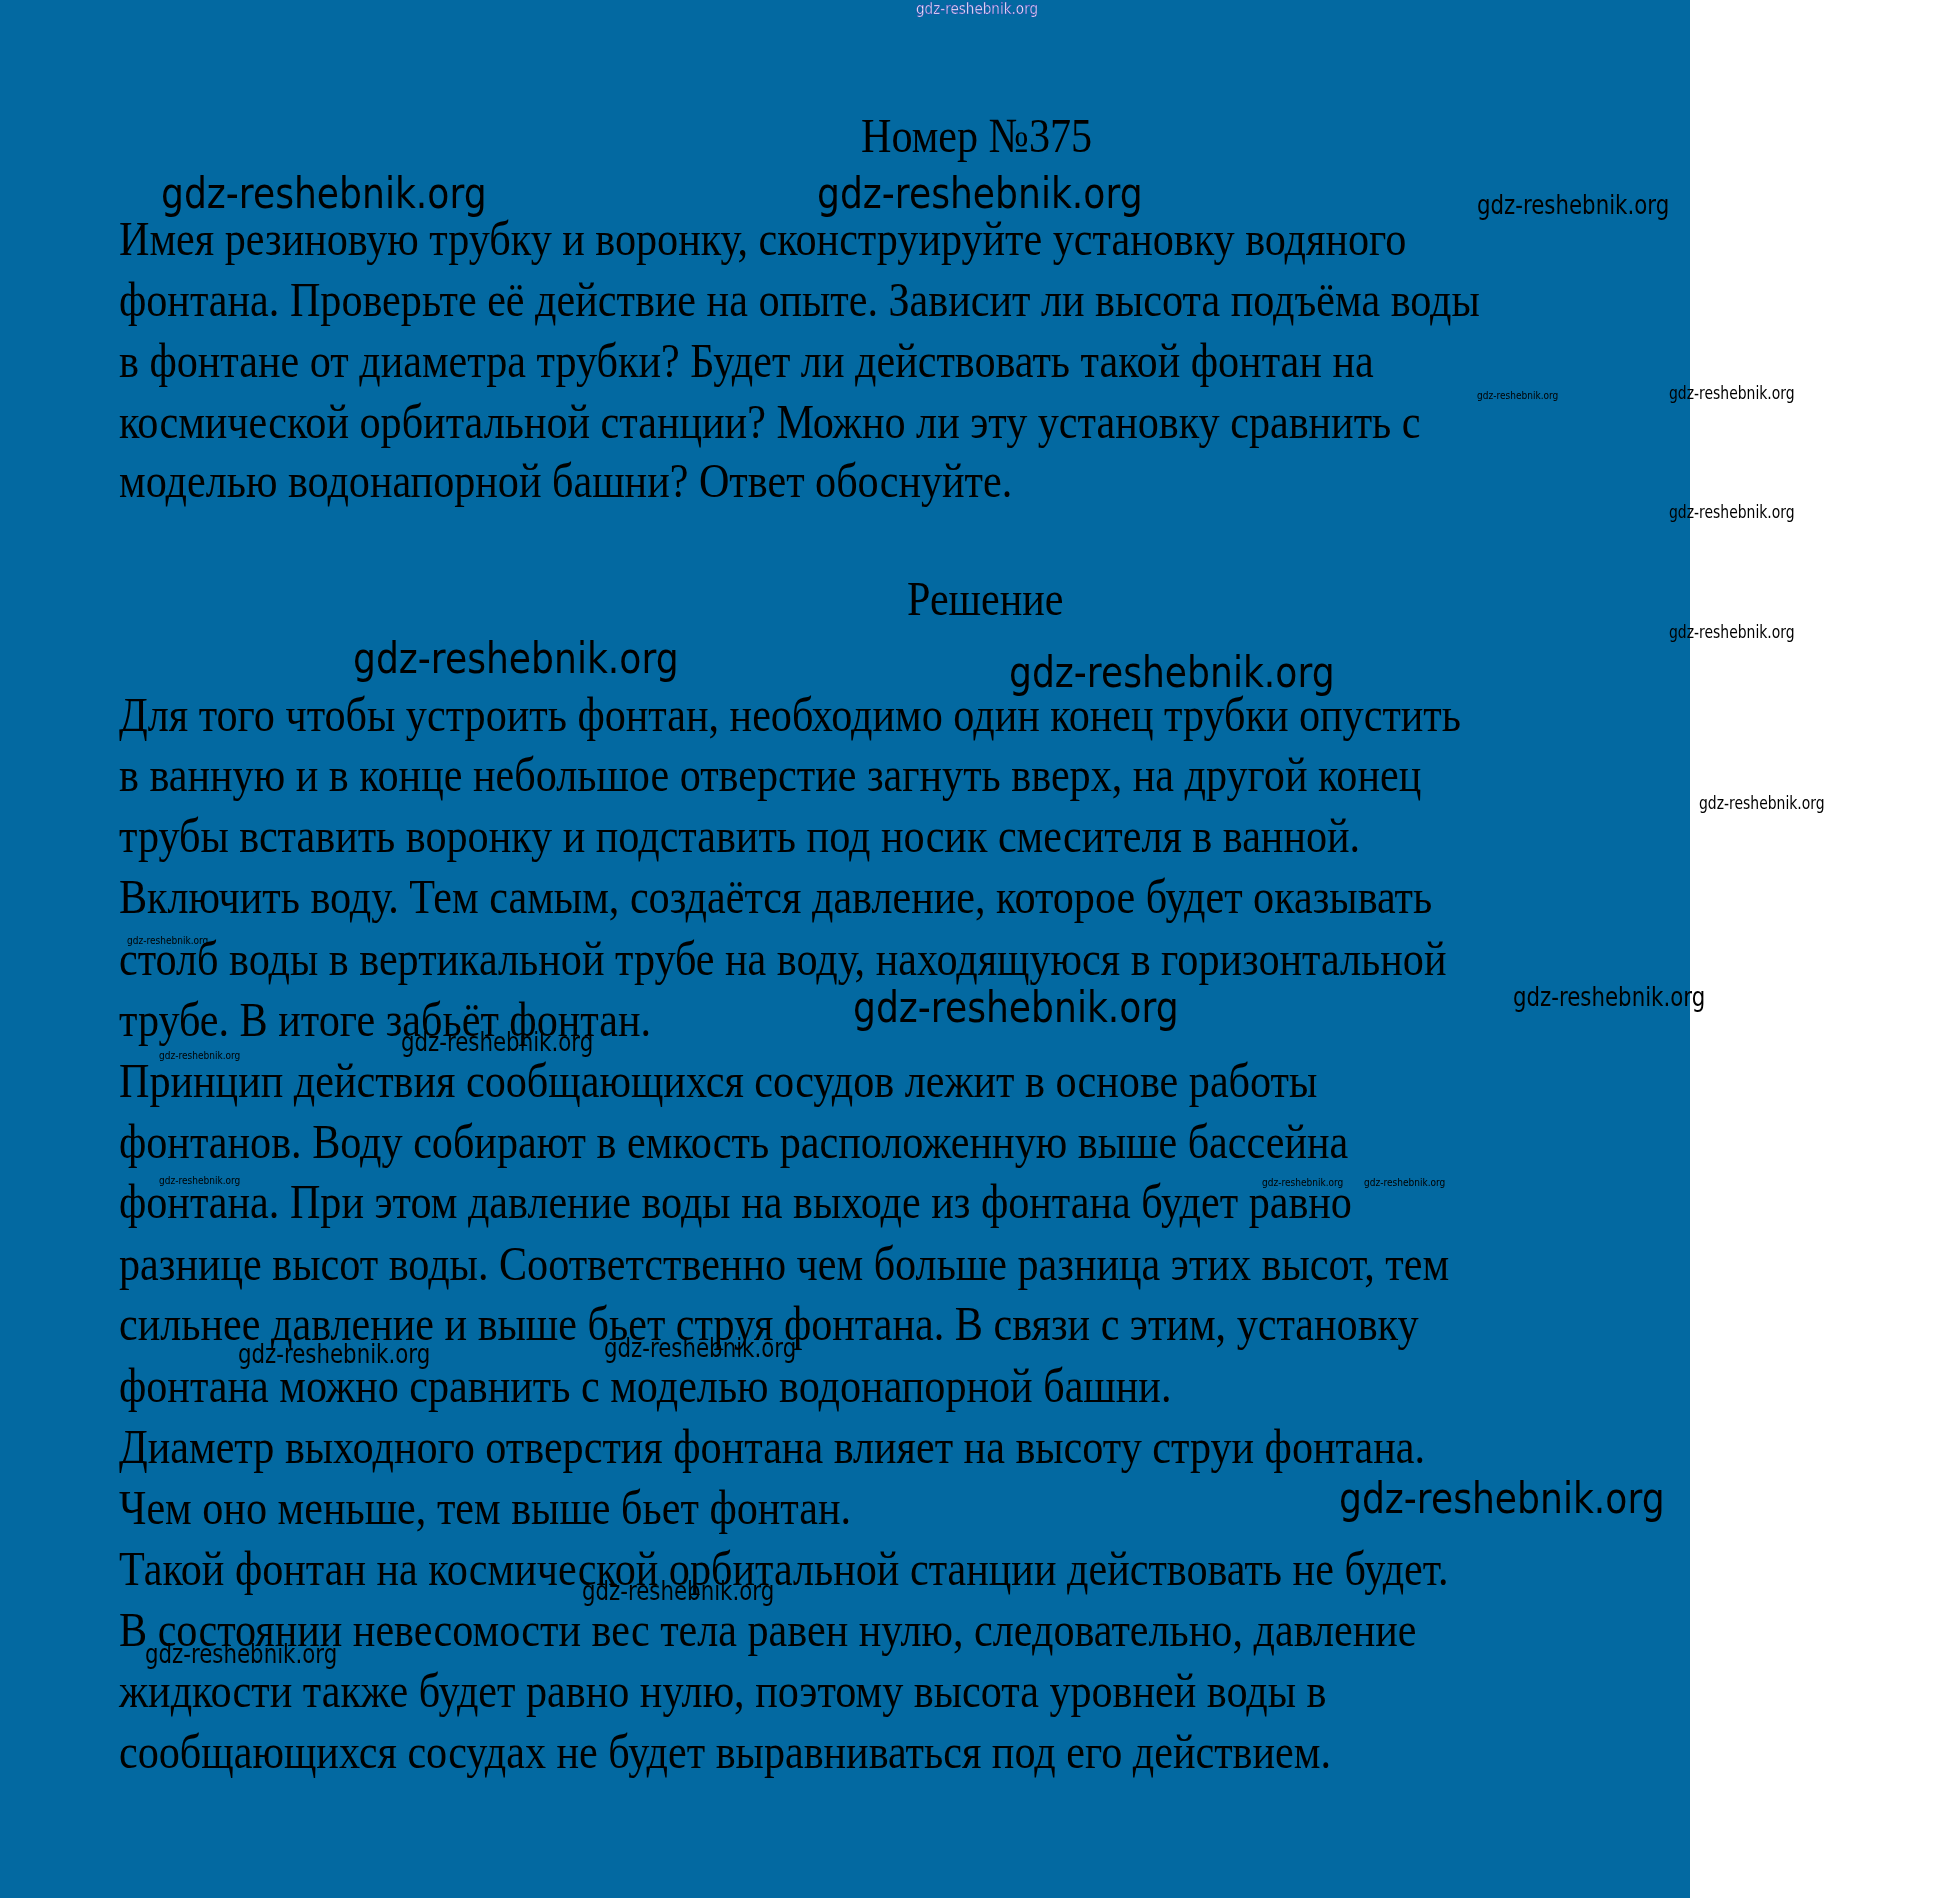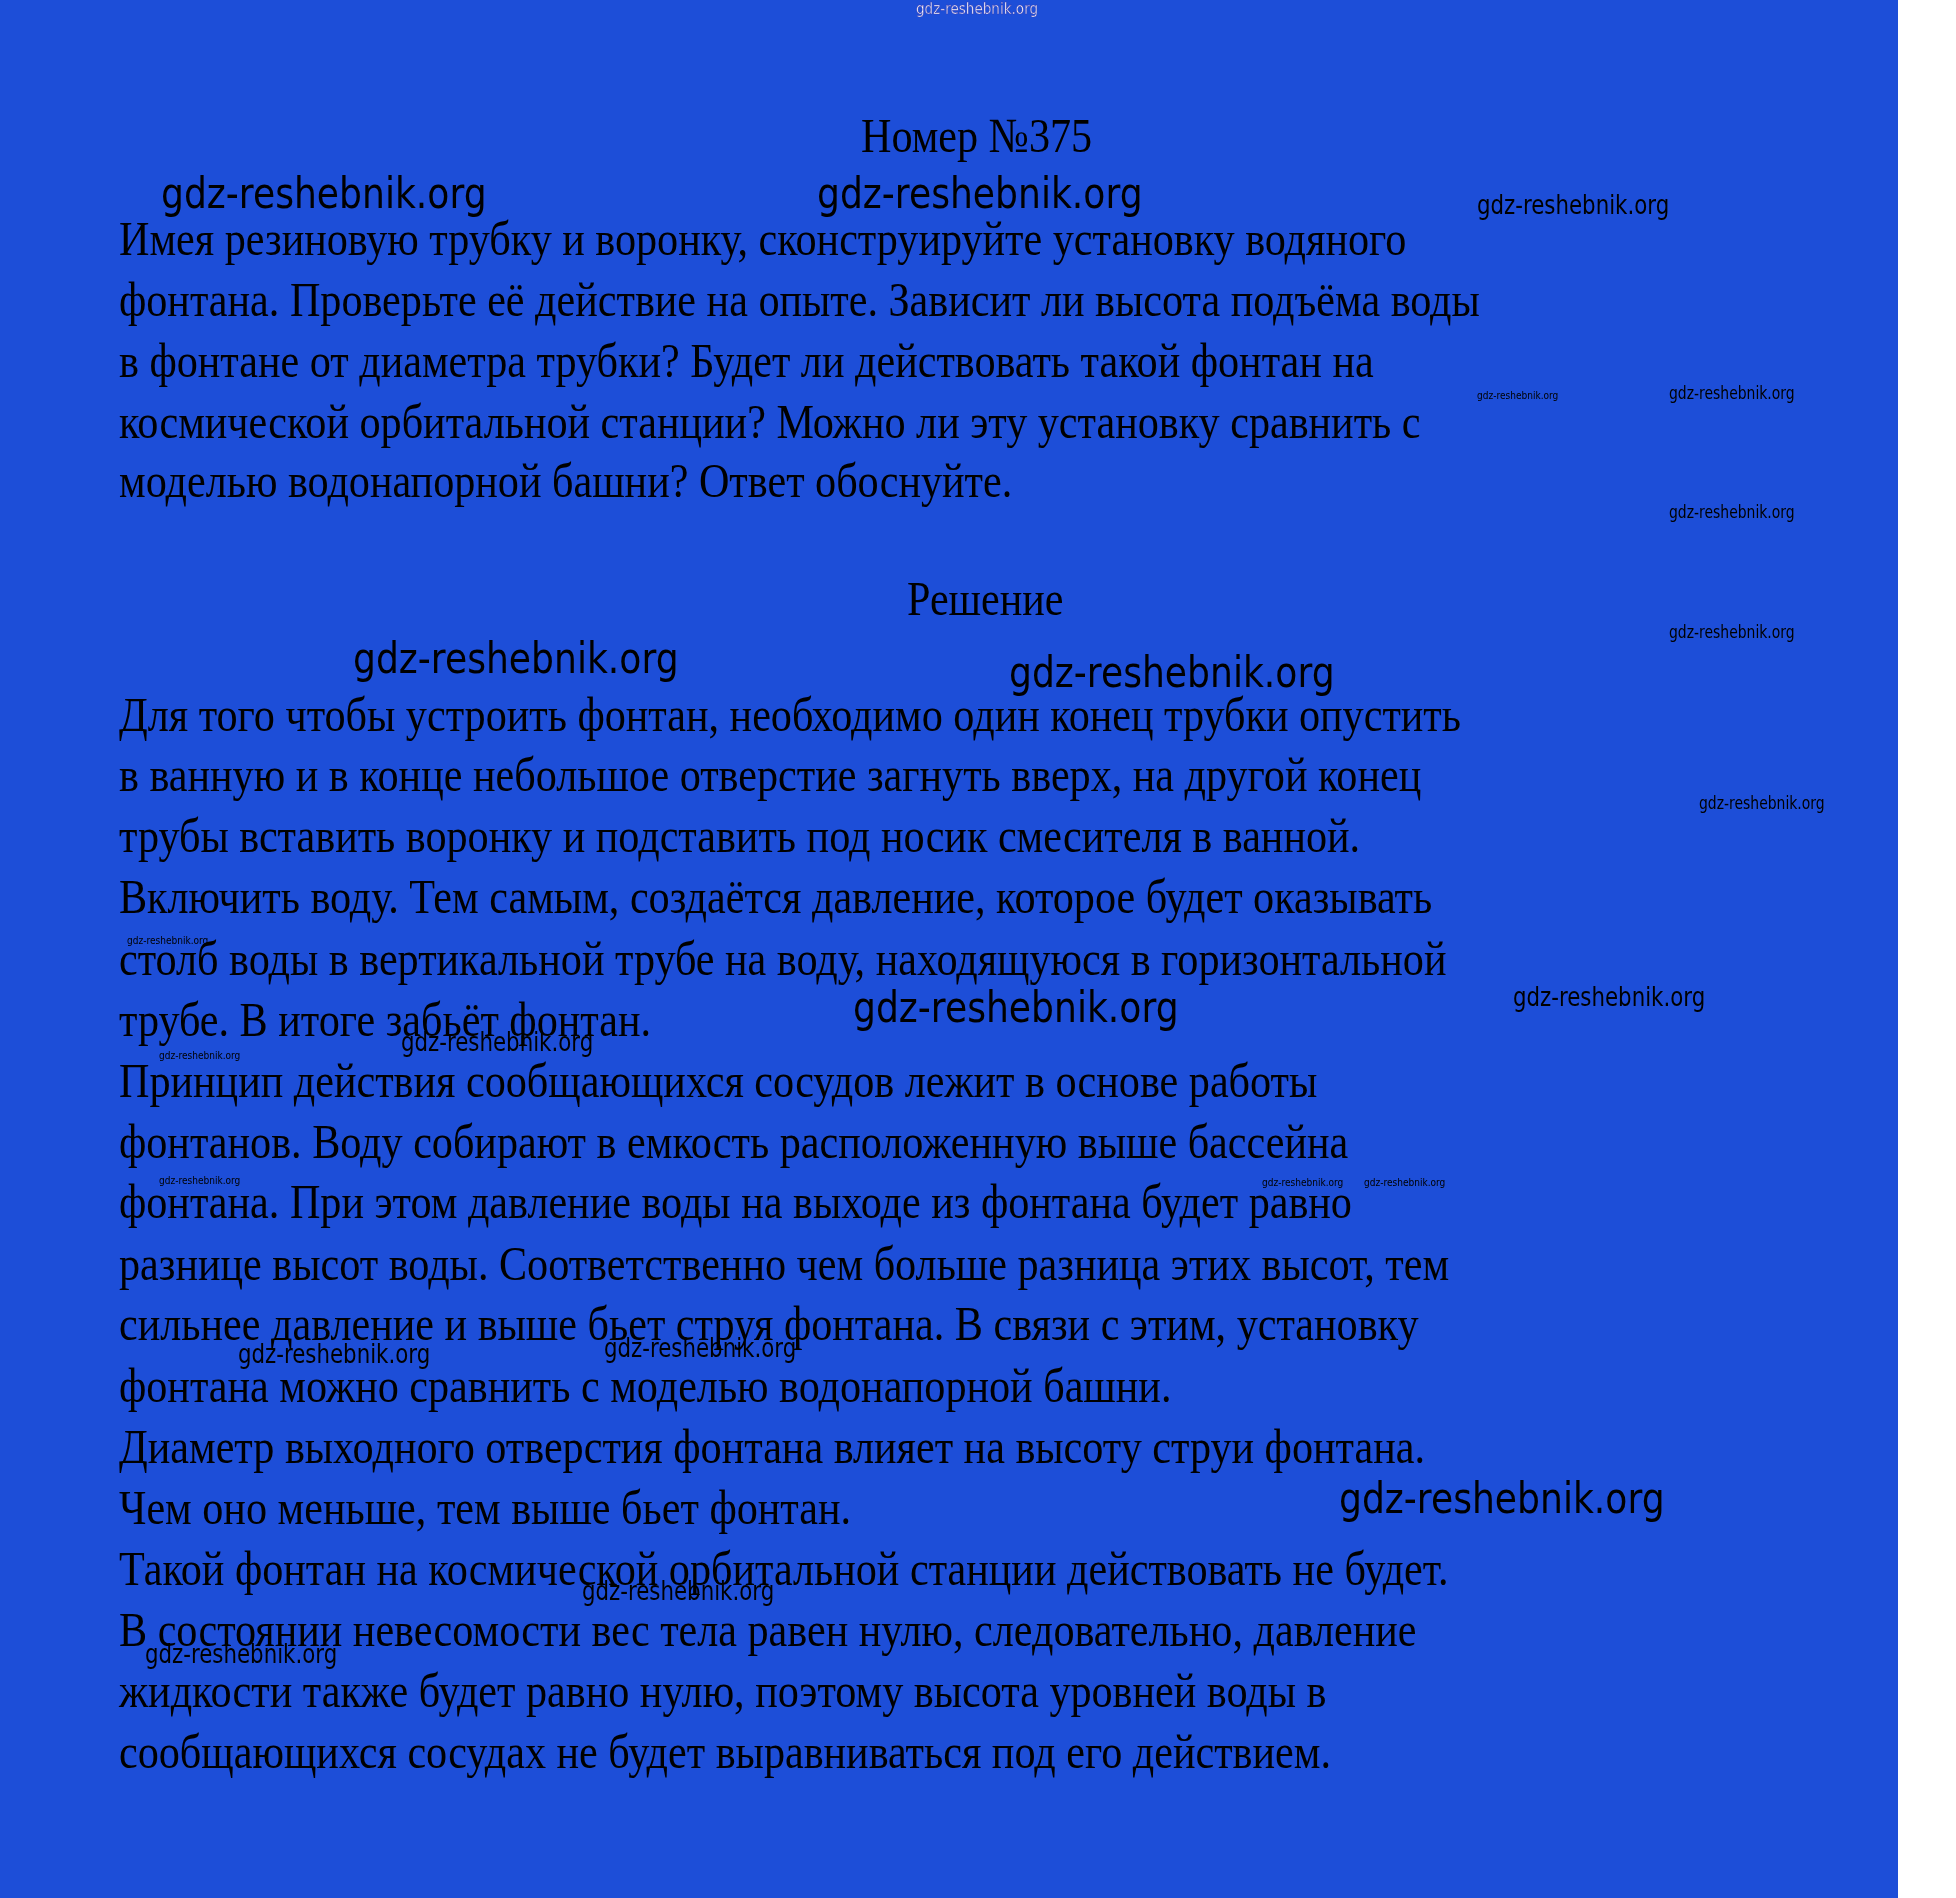--- a/index.html
+++ b/index.html
@@ -1,17 +1,17 @@
 <!DOCTYPE html>
 <html style="font-size:14.5px"><head>
 <meta charset="utf-8">
 <style>
   html, body { margin: 0; padding: 0; background: #ffffff; }
   body { width: 1957px; height: 1899px; position: relative; overflow: hidden; }
-  .page { position: absolute; left: 0; top: 0; width: 1898px; height: 1899px; background: #1d4ed8; }
+  .page { position: absolute; left: 0; top: 0; width: 1690px; height: 1899px; background: #0369a1; }
   .line {
     position: absolute; left: 119px; white-space: nowrap;
     font-family: "Liberation Serif", serif; font-size: 49px; color: #000;
     transform-origin: 0 0; transform: scaleX(0.86); letter-spacing: 0px;
   }
   .heading {
     position: absolute; white-space: nowrap;
     font-family: "Liberation Serif", serif; font-size: 49px; color: #000;
     transform-origin: 0 0; transform: scaleX(0.86);
   }

